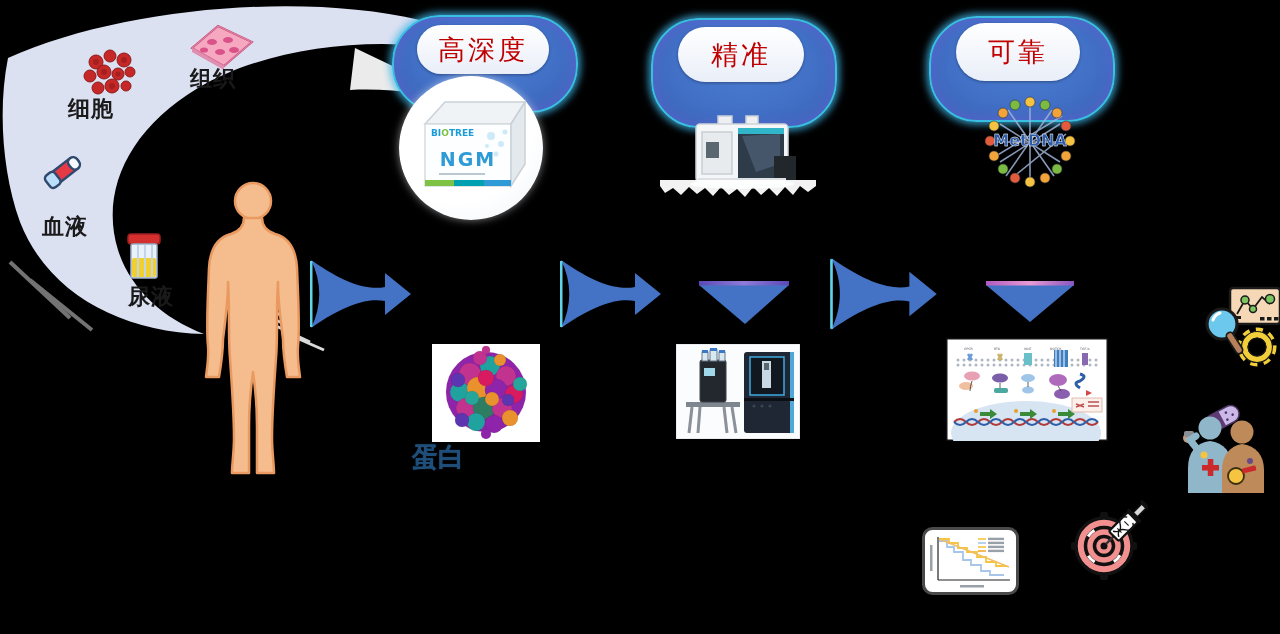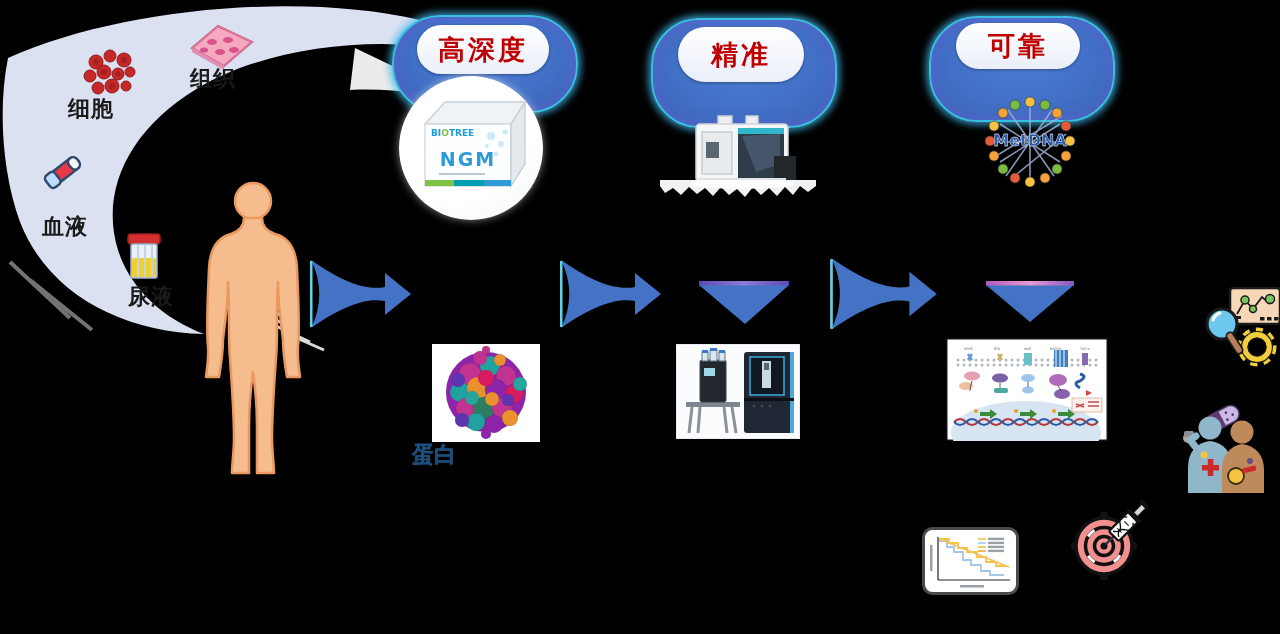--- a/index.html
+++ b/index.html
@@ -4,27 +4,27 @@
 <style>
   html,body{margin:0;padding:0;background:#000;}
   body{font-family:"DejaVu Sans","Liberation Sans",sans-serif;}
   #canvas{position:relative;width:1280px;height:634px;background:#000;overflow:hidden;}
   .abs{position:absolute;}
   .label{color:#1a1a1a;font-size:22px;font-weight:700;letter-spacing:1px;}
   .badge-glow{border-radius:48px;background:radial-gradient(ellipse at 50% 40%, #4d7ed2 0%, #4170c6 55%, #3a63b4 100%);
     border:2px solid #38bfe2;box-shadow:0 0 7px 3px rgba(64,180,230,.75), inset 0 0 14px rgba(120,90,220,.55);}
   .badge-pill{background:linear-gradient(#ffffff,#e9eef8);border-radius:40px;display:flex;align-items:center;justify-content:center;
     box-shadow:0 1px 3px rgba(0,0,0,.35);}
-  .badge-pill span{color:#C00000;font-weight:bold;font-size:27px;letter-spacing:3px;}
+  .badge-pill span{color:#C00000;font-weight:normal;font-size:27px;letter-spacing:3px;}
   .photo-card{background:#fff;}
   .ngm-circle{border-radius:50%;background:radial-gradient(circle at 40% 35%, #ffffff 60%, #eef2f8 100%);
     box-shadow:0 0 8px rgba(255,255,255,.5);}
   .caption{font-size:25px;font-weight:bold;color:#141414;white-space:nowrap;}
   .caption .hl{color:#2a5a8c;text-shadow:0 0 2px #3a7ab8;}
-  .protein-label{color:#1e4e79;font-size:22px;font-weight:bold;text-shadow:0 0 1px #2a6aa0;}
+  .protein-label{color:#1e4e79;font-size:26px;font-weight:bold;text-shadow:0 0 1px #2a6aa0;}
 </style>
 </head>
 <body>
 
 <div id="canvas">
 
   <svg class="abs" style="left:0;top:0" width="540" height="370" viewBox="0 0 540 370">
     <path d="M8,58 C120,8 300,-8 420,20 C450,27 462,40 461,52
              C380,34 268,46 198,88 C128,130 100,192 118,250
              C130,288 162,318 204,334 C122,332 48,294 20,222 C2,172 -2,108 8,58 Z" fill="#DCE1F2"></path>
@@ -155,21 +155,21 @@
     <rect x="20" y="34" width="30" height="42" fill="#E8EBEE" stroke="#C8CED4" stroke-width="1.5"></rect>
     <rect x="24" y="44" width="13" height="16" fill="#5A6670"></rect>
     <rect x="92" y="58" width="22" height="26" fill="#22272C"></rect>
     <rect x="16" y="80" width="88" height="4" fill="#DDE1E5"></rect>
   </svg>
   <svg class="abs" style="left:652px;top:180px" width="170" height="28" viewBox="0 0 170 28">
     <polygon fill="#ffffff" opacity="0.95" points="8,0 164,0 164,6 156,12 148,6 141,15 133,7 125,16 117,8 109,15 101,7 93,17 85,9 77,15 69,7 61,16 53,8 45,14 37,7 29,15 21,8 13,13 8,6"></polygon>
   </svg>
 
   <div class="abs badge-glow" style="left:929px;top:16px;width:182px;height:102px"></div>
-  <div class="abs badge-pill" style="left:956px;top:23px;width:124px;height:46px">
+  <div class="abs badge-pill" style="left:956px;top:23px;width:124px;height:58px">
     <span>可靠</span>
   </div>
 
   <svg class="abs" style="left:982px;top:96px" width="96" height="92" viewBox="0 0 96 92">
     <g stroke="#9FB3D8" stroke-width="1.6" opacity="0.85">
       <line x1="18" y1="28" x2="78" y2="66"></line>
         <line x1="78" y1="28" x2="18" y2="66"></line>
       <line x1="48" y1="8" x2="48" y2="84"></line>
         <line x1="10" y1="46" x2="86" y2="46"></line>
       <line x1="26" y1="14" x2="72" y2="80"></line>

